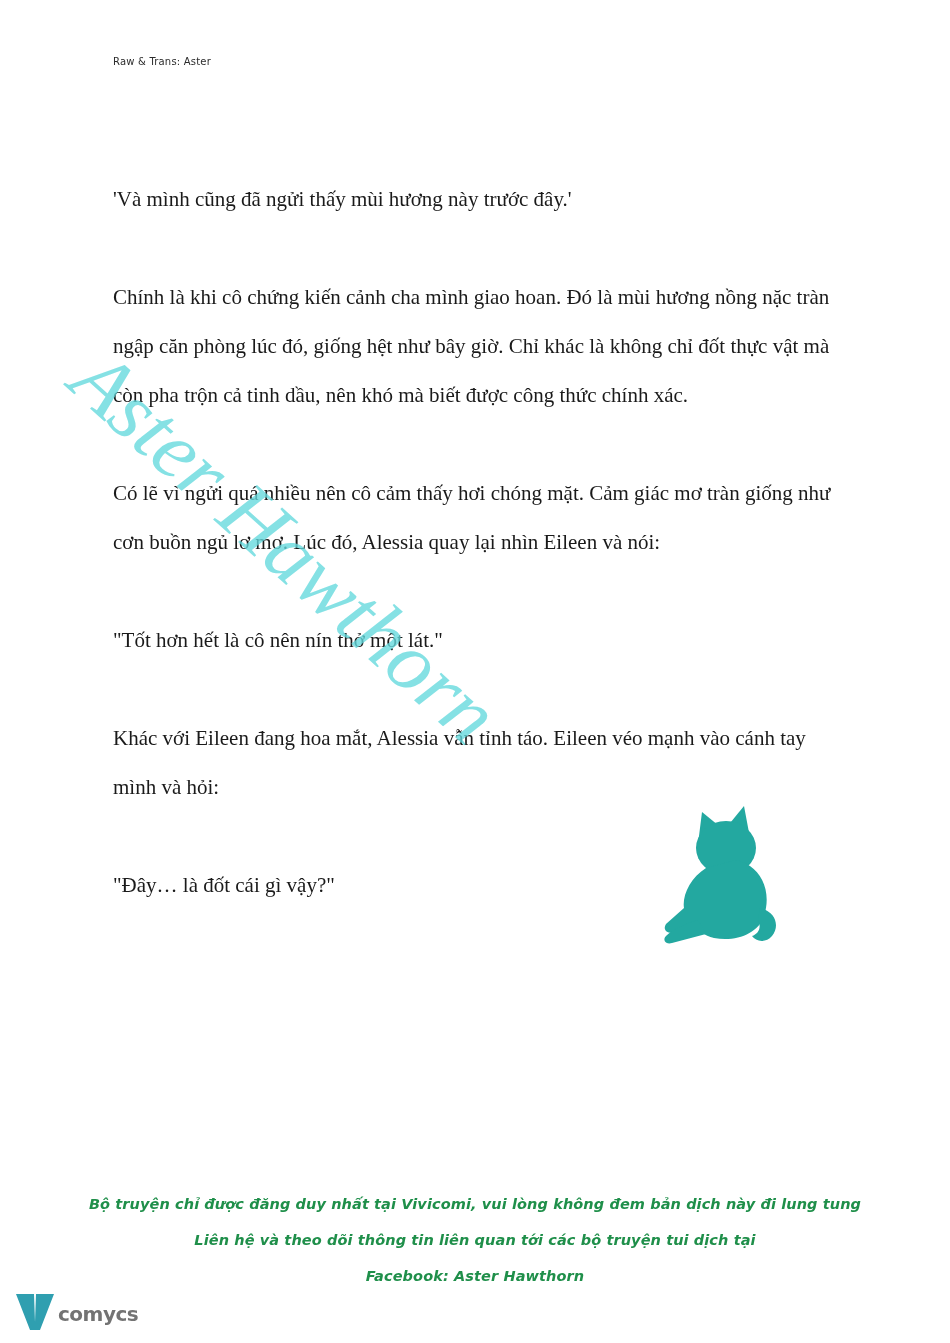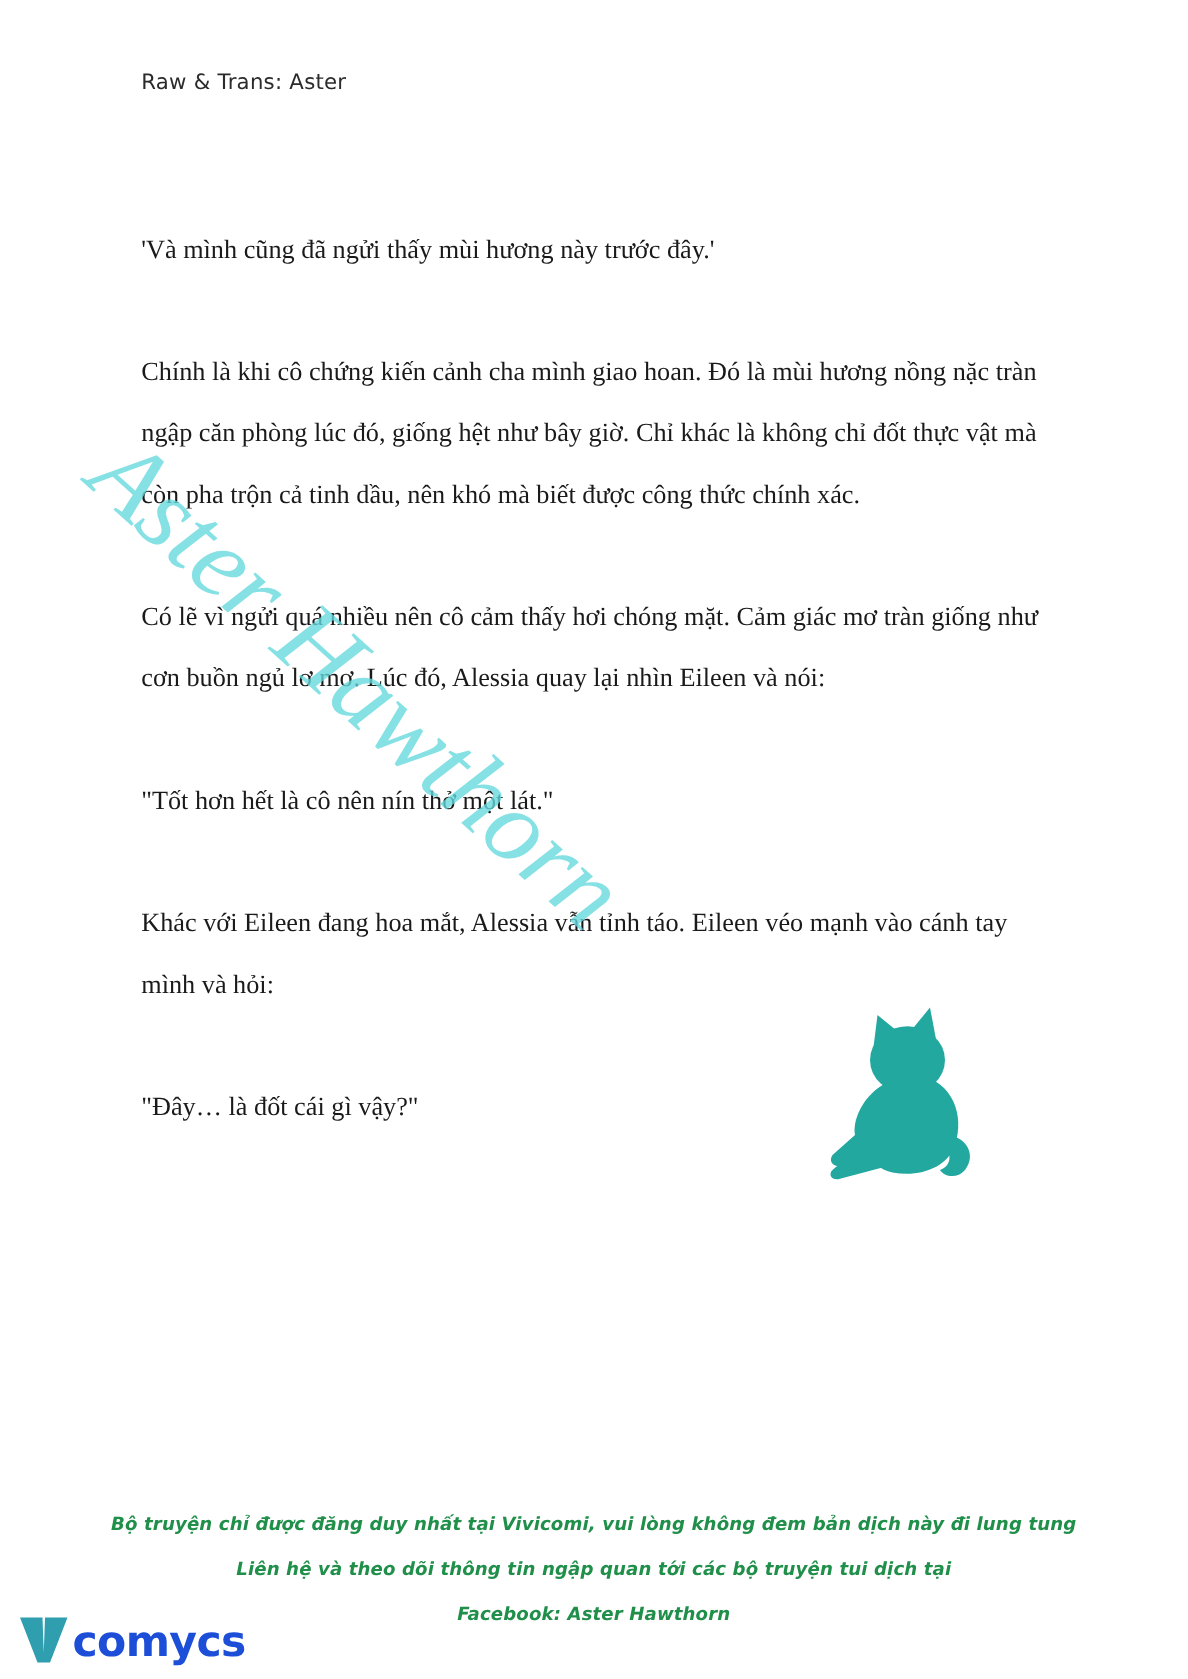--- a/index.html
+++ b/index.html
@@ -19,21 +19,21 @@
     position: absolute;
     inset: 0;
     background: #ffffff;
   }
 
   .header-credit {
     position: absolute;
     left: 113px;
     top: 56px;
     font-family: "DejaVu Sans", sans-serif;
-    font-size: 17px;
+    font-size: 10px;
     color: #2b2b2b;
     letter-spacing: 0.2px;
   }
 
   .body-text {
     position: absolute;
     left: 113px;
     top: 175px;
     width: 730px;
     font-family: "Liberation Serif", serif;
@@ -85,21 +85,20 @@
     pointer-events: none;
   }
 
   .footer-note {
     position: absolute;
     left: 0;
     right: 0;
     top: 1196px;
     text-align: center;
     z-index: 6;
-    margin-top: 16px;
   }
   .footer-line {
     font-family: "DejaVu Sans", sans-serif;
     font-weight: bold;
     font-style: italic;
     font-size: 14.5px;
     color: #1f8f4a;
     margin-bottom: 20px;
     letter-spacing: 0.1px;
   }
@@ -119,22 +118,22 @@
   .logo-v {
     position: relative;
     width: 42px;
     height: 40px;
     margin-right: 2px;
   }
   .logo-v svg { display: block; }
   .logo-word {
     font-family: "DejaVu Sans", sans-serif;
     font-weight: bold;
-    font-size: 34px;
-    color: #1d4ed8;
+    font-size: 20px;
+    color: #737373;
     letter-spacing: -0.5px;
     line-height: 30px;
     padding-bottom: 3px;
   }
 </style>
 </head>
 <body>
 
 <div class="page">
 
@@ -170,21 +169,21 @@
                  L66 134 Z"></path>
 
         <path d="M120 108 C136 112 140 126 132 136 C126 143 116 142 112 136
                  C118 134 122 128 118 120 Z"></path>
       </g>
     </svg>
   </div>
 
   <div class="footer-note">
     <div class="footer-line l1">Bộ truyện chỉ được đăng duy nhất tại Vivicomi, vui lòng không đem bản dịch này đi lung tung</div>
-    <div class="footer-line l2">Liên hệ và theo dõi thông tin ngập quan tới các bộ truyện tui dịch tại</div>
+    <div class="footer-line l2">Liên hệ và theo dõi thông tin liên quan tới các bộ truyện tui dịch tại</div>
     <div class="footer-line l3">Facebook: Aster Hawthorn</div>
   </div>
 
   <div class="logo">
     <div class="logo-v">
       <svg width="42" height="40" viewBox="0 0 42 40" xmlns="http://www.w3.org/2000/svg">
         <path d="M2 2 L20 2 L21 30 L22 2 L40 2 L26 38 L16 38 Z" fill="#2f9fb0"></path>
       </svg>
     </div>
     <div class="logo-word">comycs</div>

